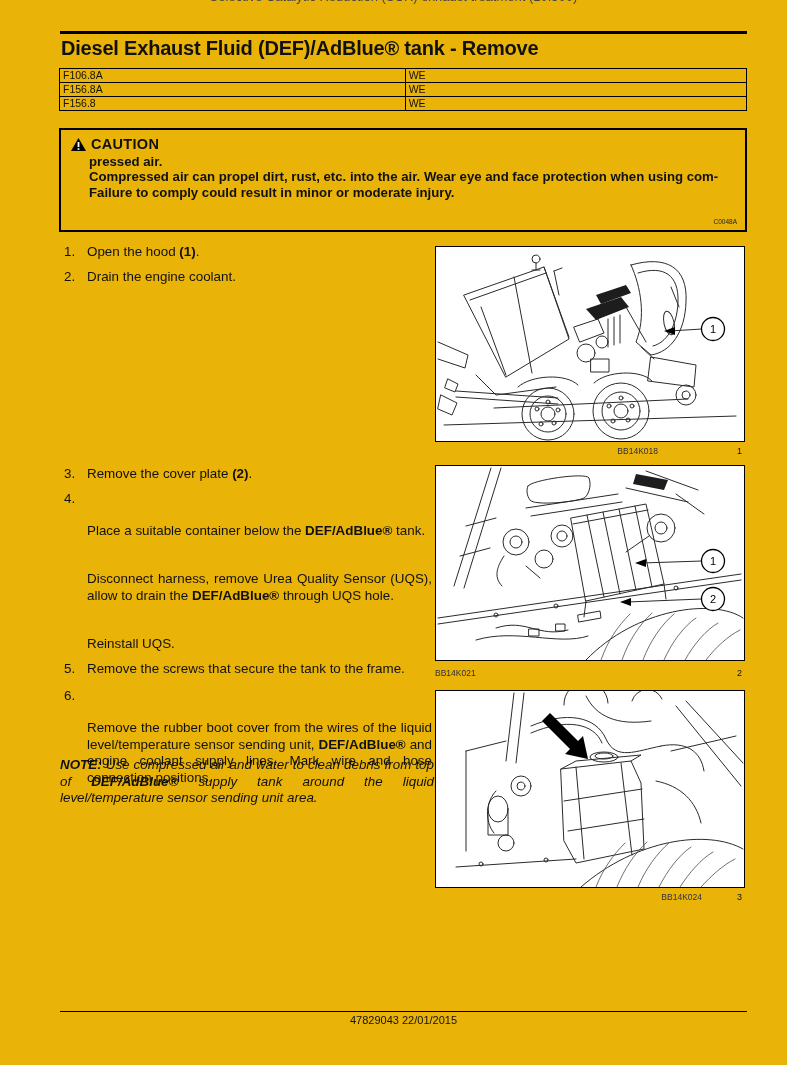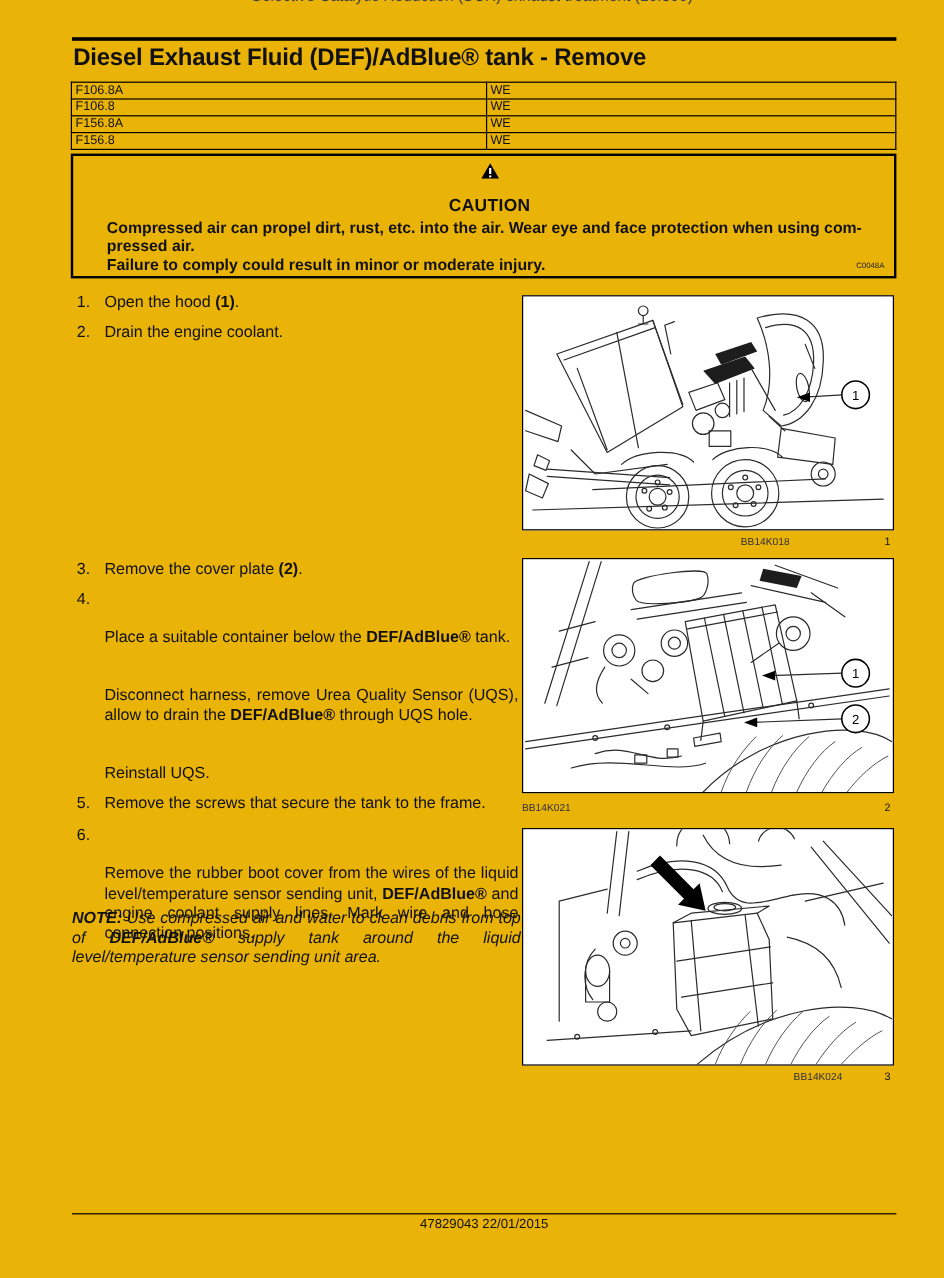--- a/index.html
+++ b/index.html
@@ -6,21 +6,21 @@
   .page{position:relative;width:787px;height:1065px;background:#eab308;overflow:hidden;
         font-family:"Liberation Sans","DejaVu Sans",sans-serif;color:#111;}
   .clip-header{position:absolute;top:0;left:0;width:100%;height:7px;overflow:hidden;}
   .clip-header>div{margin-top:-11px;text-align:center;font-size:13px;color:#444;}
   .rule-top{position:absolute;left:60px;width:687px;top:31px;height:3px;background:#000;}
   .title{position:absolute;left:61px;top:37px;font-size:20px;font-weight:bold;letter-spacing:-0.2px;}
   table.models{position:absolute;left:59px;top:68px;width:688px;border-collapse:collapse;}
   table.models td{border:1px solid #000;font-size:10.5px;line-height:11px;padding:1px 3px;height:10px;}
   td.c-model{width:345px;} td.c-code{width:341px;}
   .caution{position:absolute;left:59px;top:128px;width:684px;height:100px;border:2px solid #000;}
-  .caution-head{display:flex;align-items:center;gap:15px;margin:6px 0 2px 10px;flex-direction:column;}
+  .caution-head{display:flex;align-items:center;gap:5px;margin:6px 0 2px 10px;}
   .caution-word{font-size:14.5px;font-weight:bold;letter-spacing:0.3px;}
   .caution-body{margin:1px 14px 0 28px;font-weight:bold;font-size:13.2px;line-height:15.4px;}
   .caution-ref{position:absolute;right:8px;bottom:5px;font-size:6.5px;color:#222;}
   .textcol{position:absolute;left:60px;width:372px;}
   .step{display:flex;margin-bottom:8px;}
   .step-num{width:27px;flex:0 0 27px;padding-left:4px;box-sizing:border-box;font-size:13.4px;line-height:16.6px;}
   .step-body{flex:1;font-size:13.4px;line-height:16.6px;}
   .step-body.justify div{text-align:justify;margin-top:32px;}
   .b{font-weight:bold;}
   .note{position:absolute;left:60px;top:757px;width:374px;font-style:italic;font-size:13.4px;line-height:16.6px;text-align:justify;}
@@ -53,46 +53,42 @@
   <div class="rule-top"></div>
   <div class="title">Diesel Exhaust Fluid (DEF)/AdBlue® tank - Remove</div>
 
   <table class="models">
     <tbody>
         <tr>
           <td class="c-model">F106.8A</td>
           <td class="c-code">WE</td>
         </tr>
         <tr>
-          <td class="c-model">F106.8</td>
-          <td class="c-code">WE</td>
-        </tr>
-        <tr>
           <td class="c-model">F156.8A</td>
           <td class="c-code">WE</td>
         </tr>
         <tr>
           <td class="c-model">F156.8</td>
           <td class="c-code">WE</td>
         </tr>
       </tbody>
   </table>
 
   <div class="caution">
     <div class="caution-head">
       <svg width="15" height="13" viewBox="0 0 15 13">
         <polygon points="7.5,0 15,13 0,13" fill="#000"></polygon>
         <rect x="6.6" y="4" width="1.8" height="5" fill="#fff"></rect>
         <rect x="6.6" y="10.2" width="1.8" height="1.6" fill="#fff"></rect>
       </svg>
       <span class="caution-word">CAUTION</span>
     </div>
     <div class="caution-body">
+        <div>pressed air.</div>
         <div>Compressed air can propel dirt, rust, etc. into the air. Wear eye and face protection when using com-</div>
-        <div>pressed air.</div>
         <div>Failure to comply could result in minor or moderate injury.</div>
       </div>
     <div class="caution-ref">C0048A</div>
   </div>
 
   <div class="textcol" style="top:244px;">
       <div class="step">
         <div class="step-num">1.</div>
         <div class="step-body">
           <div><span>Open the hood </span><span class="b">(1)</span><span>.</span></div>

